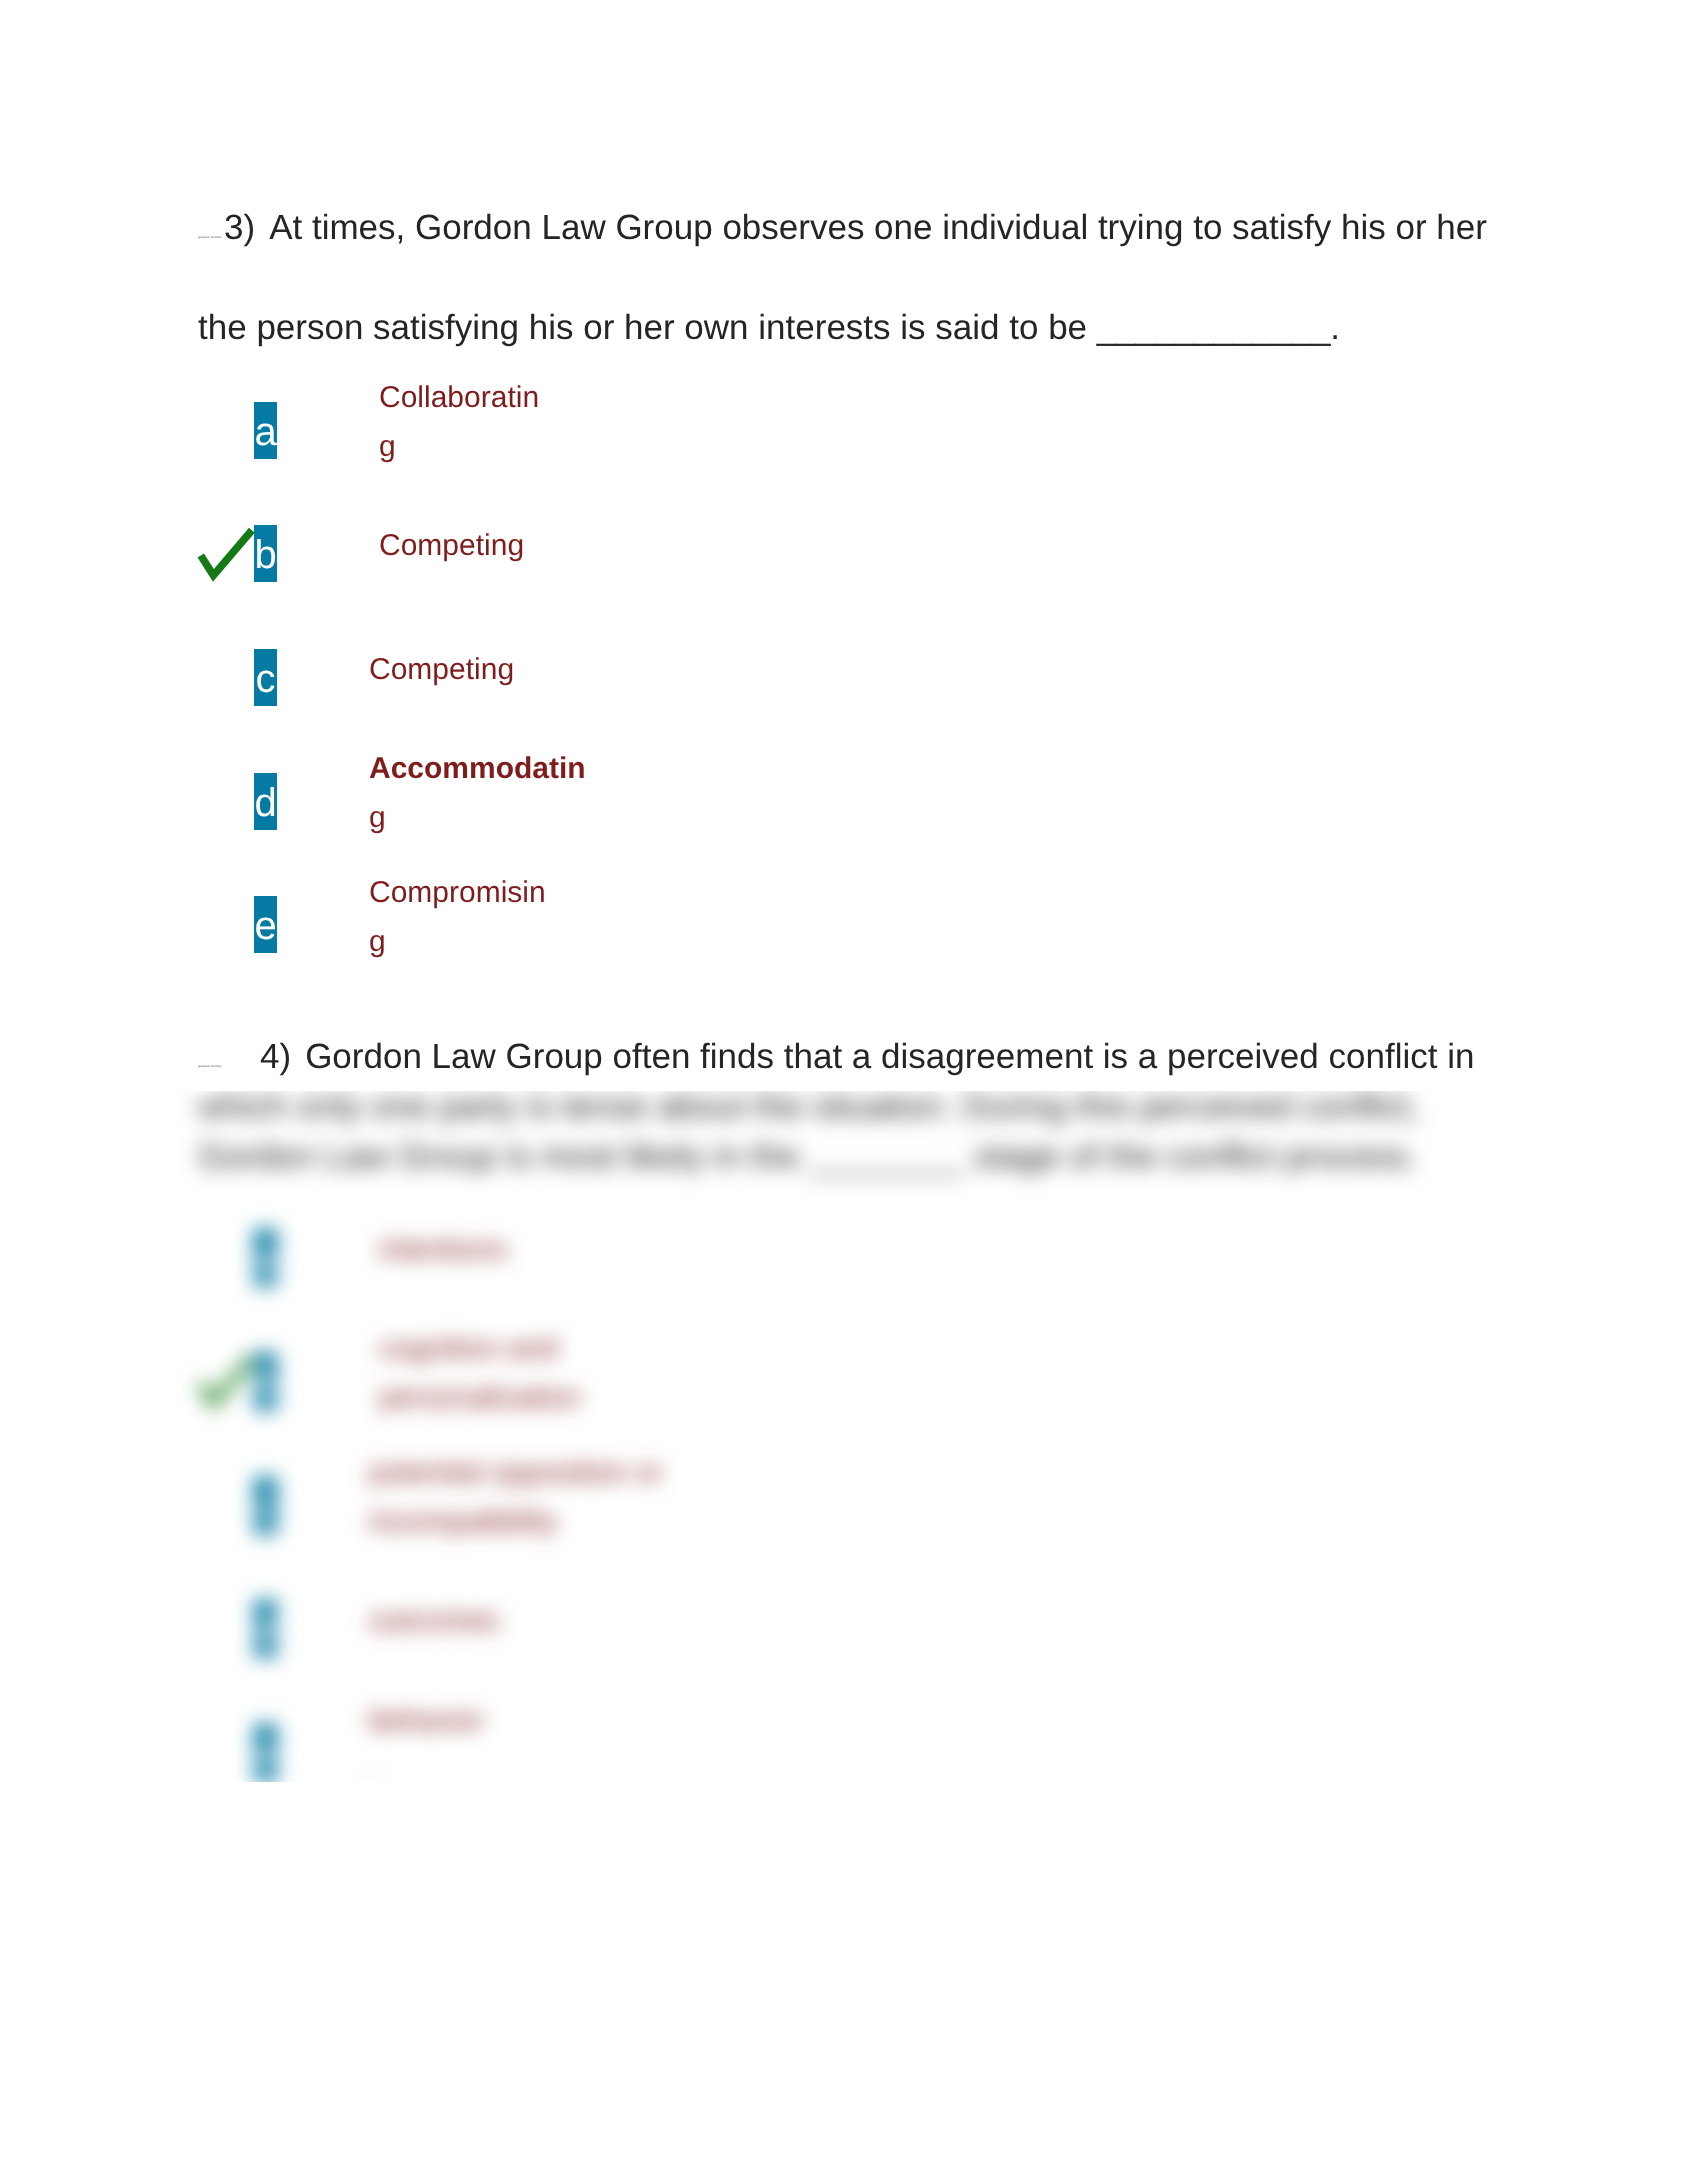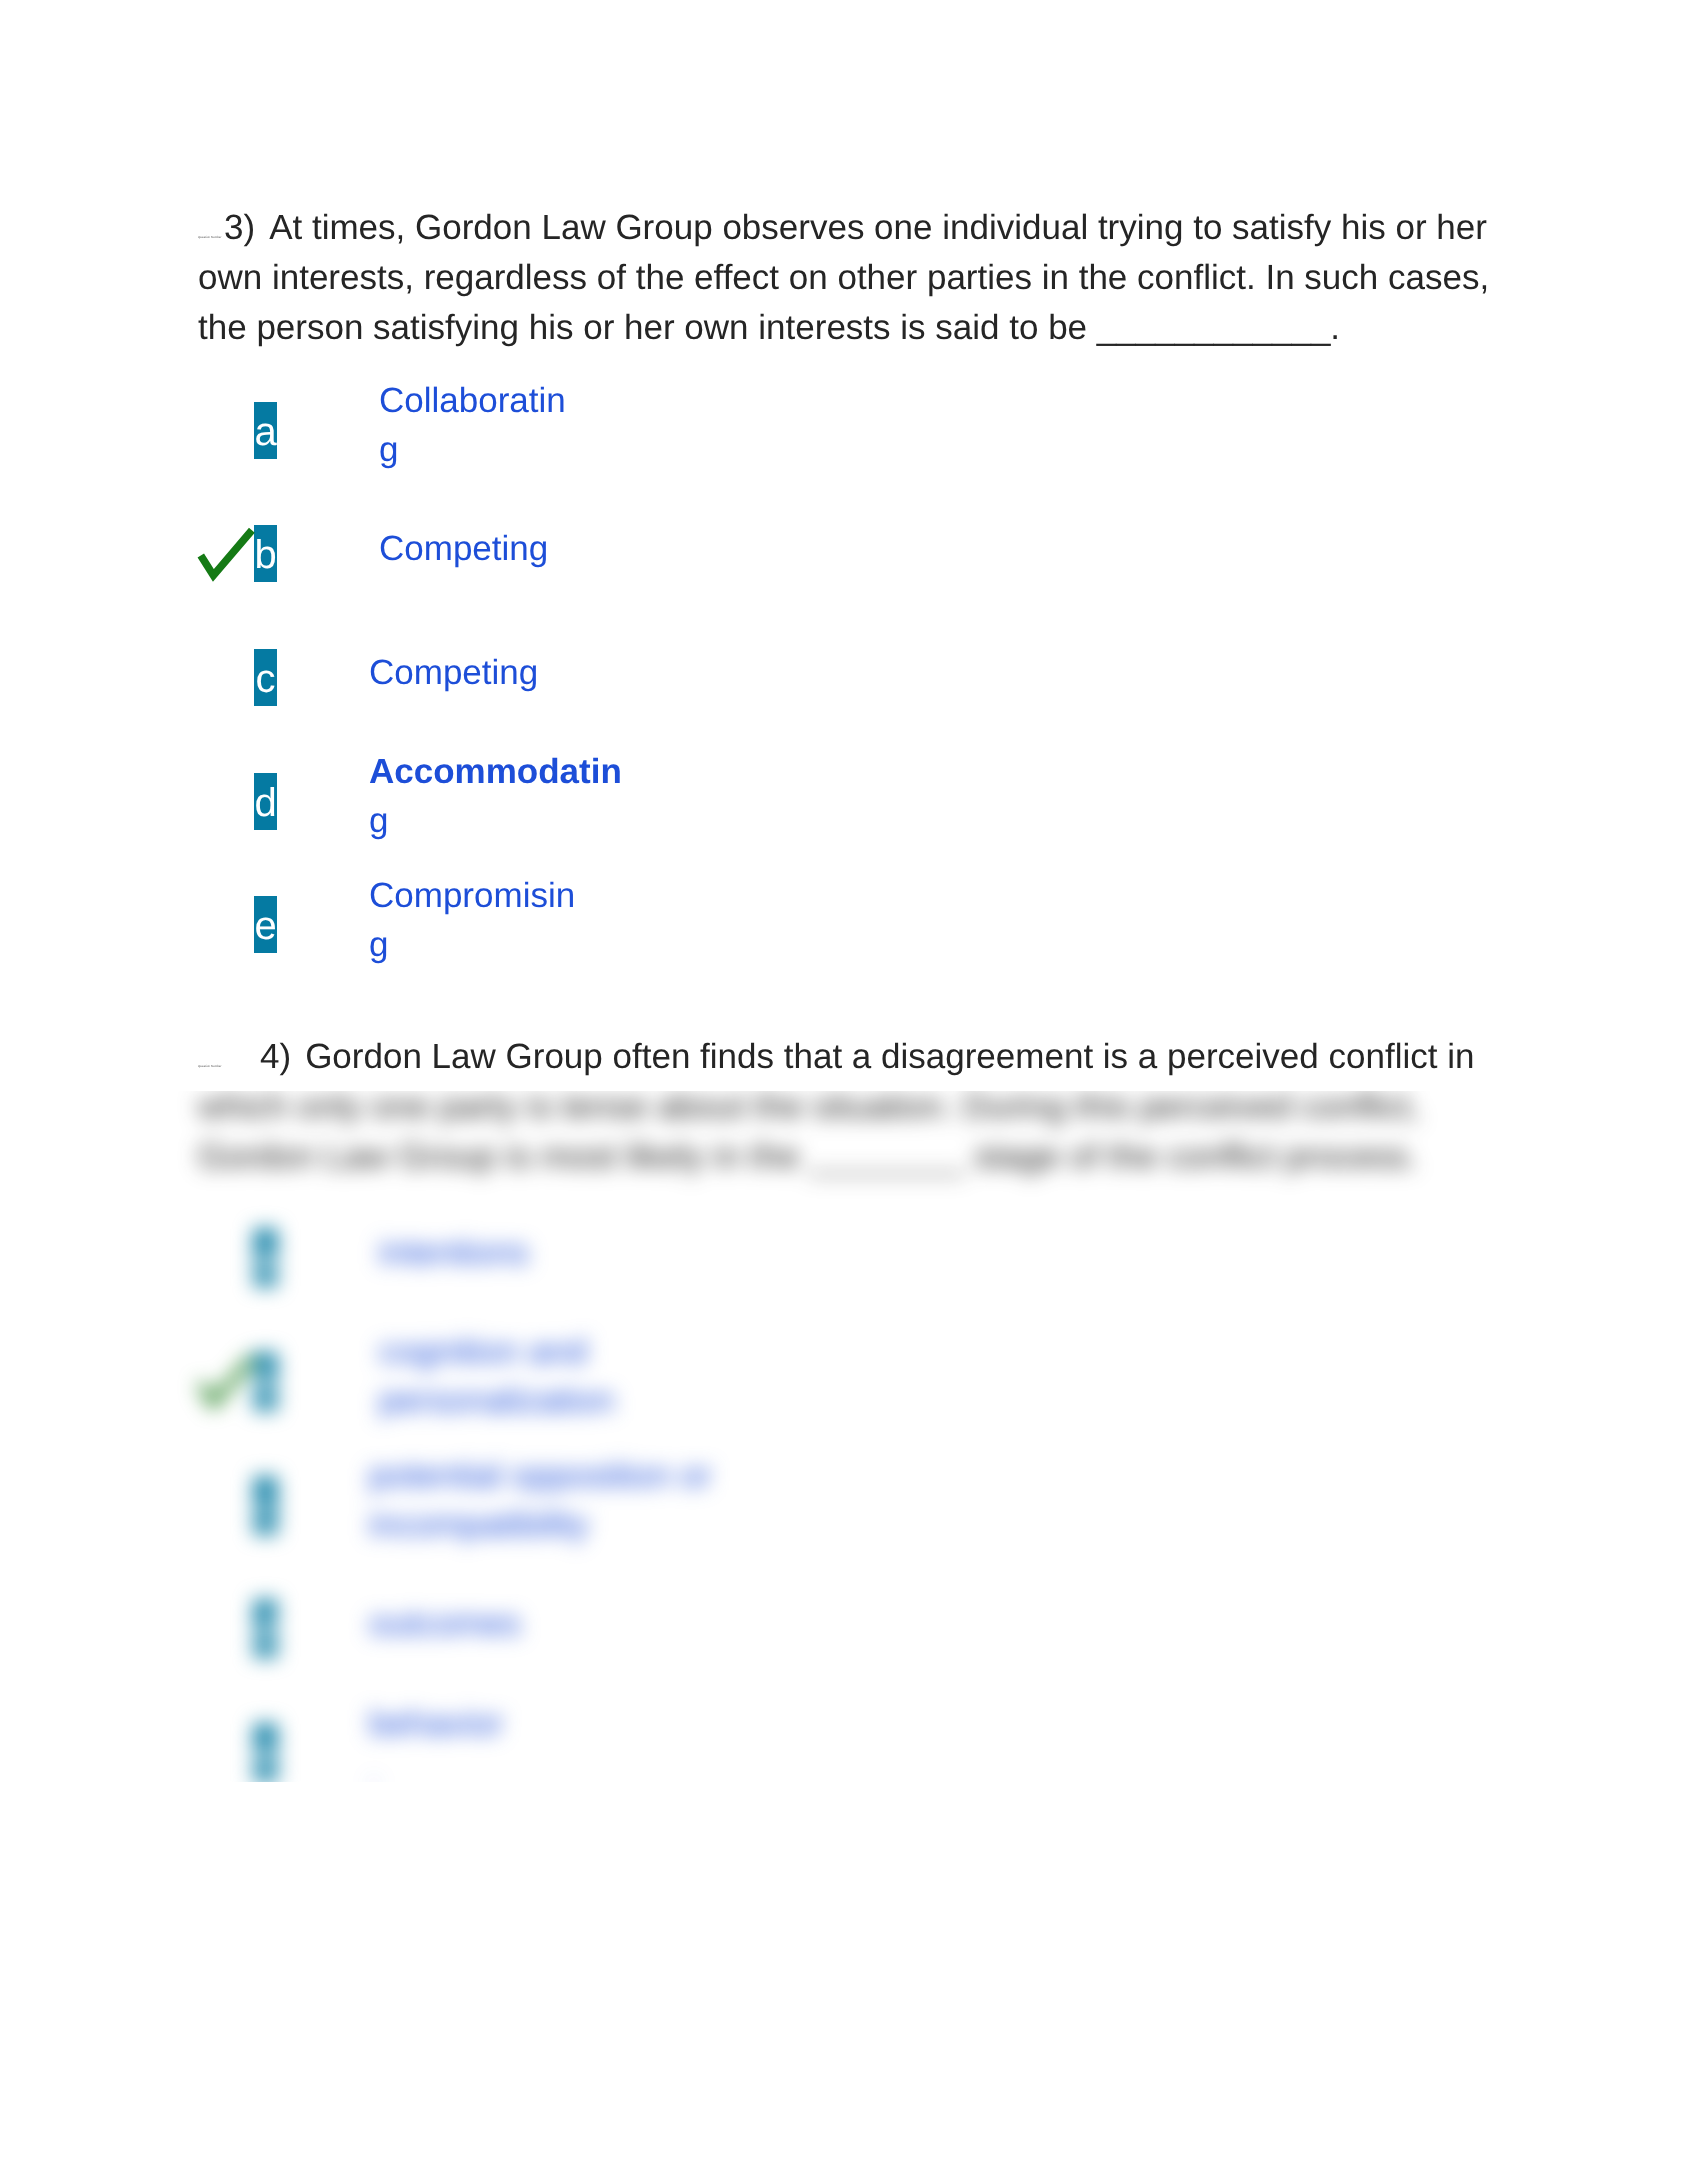--- a/index.html
+++ b/index.html
@@ -17,32 +17,31 @@
                   filter:blur(10px);}
 
   .qnum-tag{position:absolute;font-size:3px;line-height:1;color:#5a5a5a;
             white-space:nowrap;}
   .qstem{position:absolute;font-size:35px;line-height:1;color:#252525;
          white-space:pre;}
 
   .optbox{position:absolute;background:#057aa2;}
   .optbox .ltr{position:absolute;left:0;width:100%;text-align:center;
                font-size:40px;line-height:1;color:#ffffff;}
-  .optline{position:absolute;font-size:35px;line-height:1;color:#1d4ed8;white-space:pre;}
+  .optline{position:absolute;font-size:30px;line-height:1;color:#7f1d1d;white-space:pre;}
   .check{position:absolute;}
 </style>
 </head>
 <body>
 
 <div class="page">
   <div id="sharpwin" style="height: 1091px;">
     <div class="layer" id="sharp">
         <span class="qnum-tag" style="left:198px;top:236px;">Question Number</span>
         <div class="qstem" style="left:224px;top:210px;"><span>3)</span><span style="display:inline-block;width:14px;"></span><span>At times, Gordon Law Group observes one individual trying to satisfy his or her</span></div>
-        <div class="qstem" style="left:198px;top:260px;">own interests, regardless of the effect on other parties in the conflict. In such cases,</div>
         <div class="qstem" style="left:198px;top:310px;">the person satisfying his or her own interests is said to be ____________.</div>
         <div class="optbox" style="left:254px;top:402px;width:23px;height:57px;">
           <span class="ltr" style="top:10px;">a</span>
         </div>
         <div class="optline" style="left:379px;top:383px;">Collaboratin</div>
         <div class="optline" style="left:379px;top:432px;">g</div>
         <div class="optbox" style="left:254px;top:525px;width:23px;height:57px;">
           <span class="ltr" style="top:10px;">b</span>
         </div>
         <div class="optline" style="left:379px;top:531px;">Competing</div>

